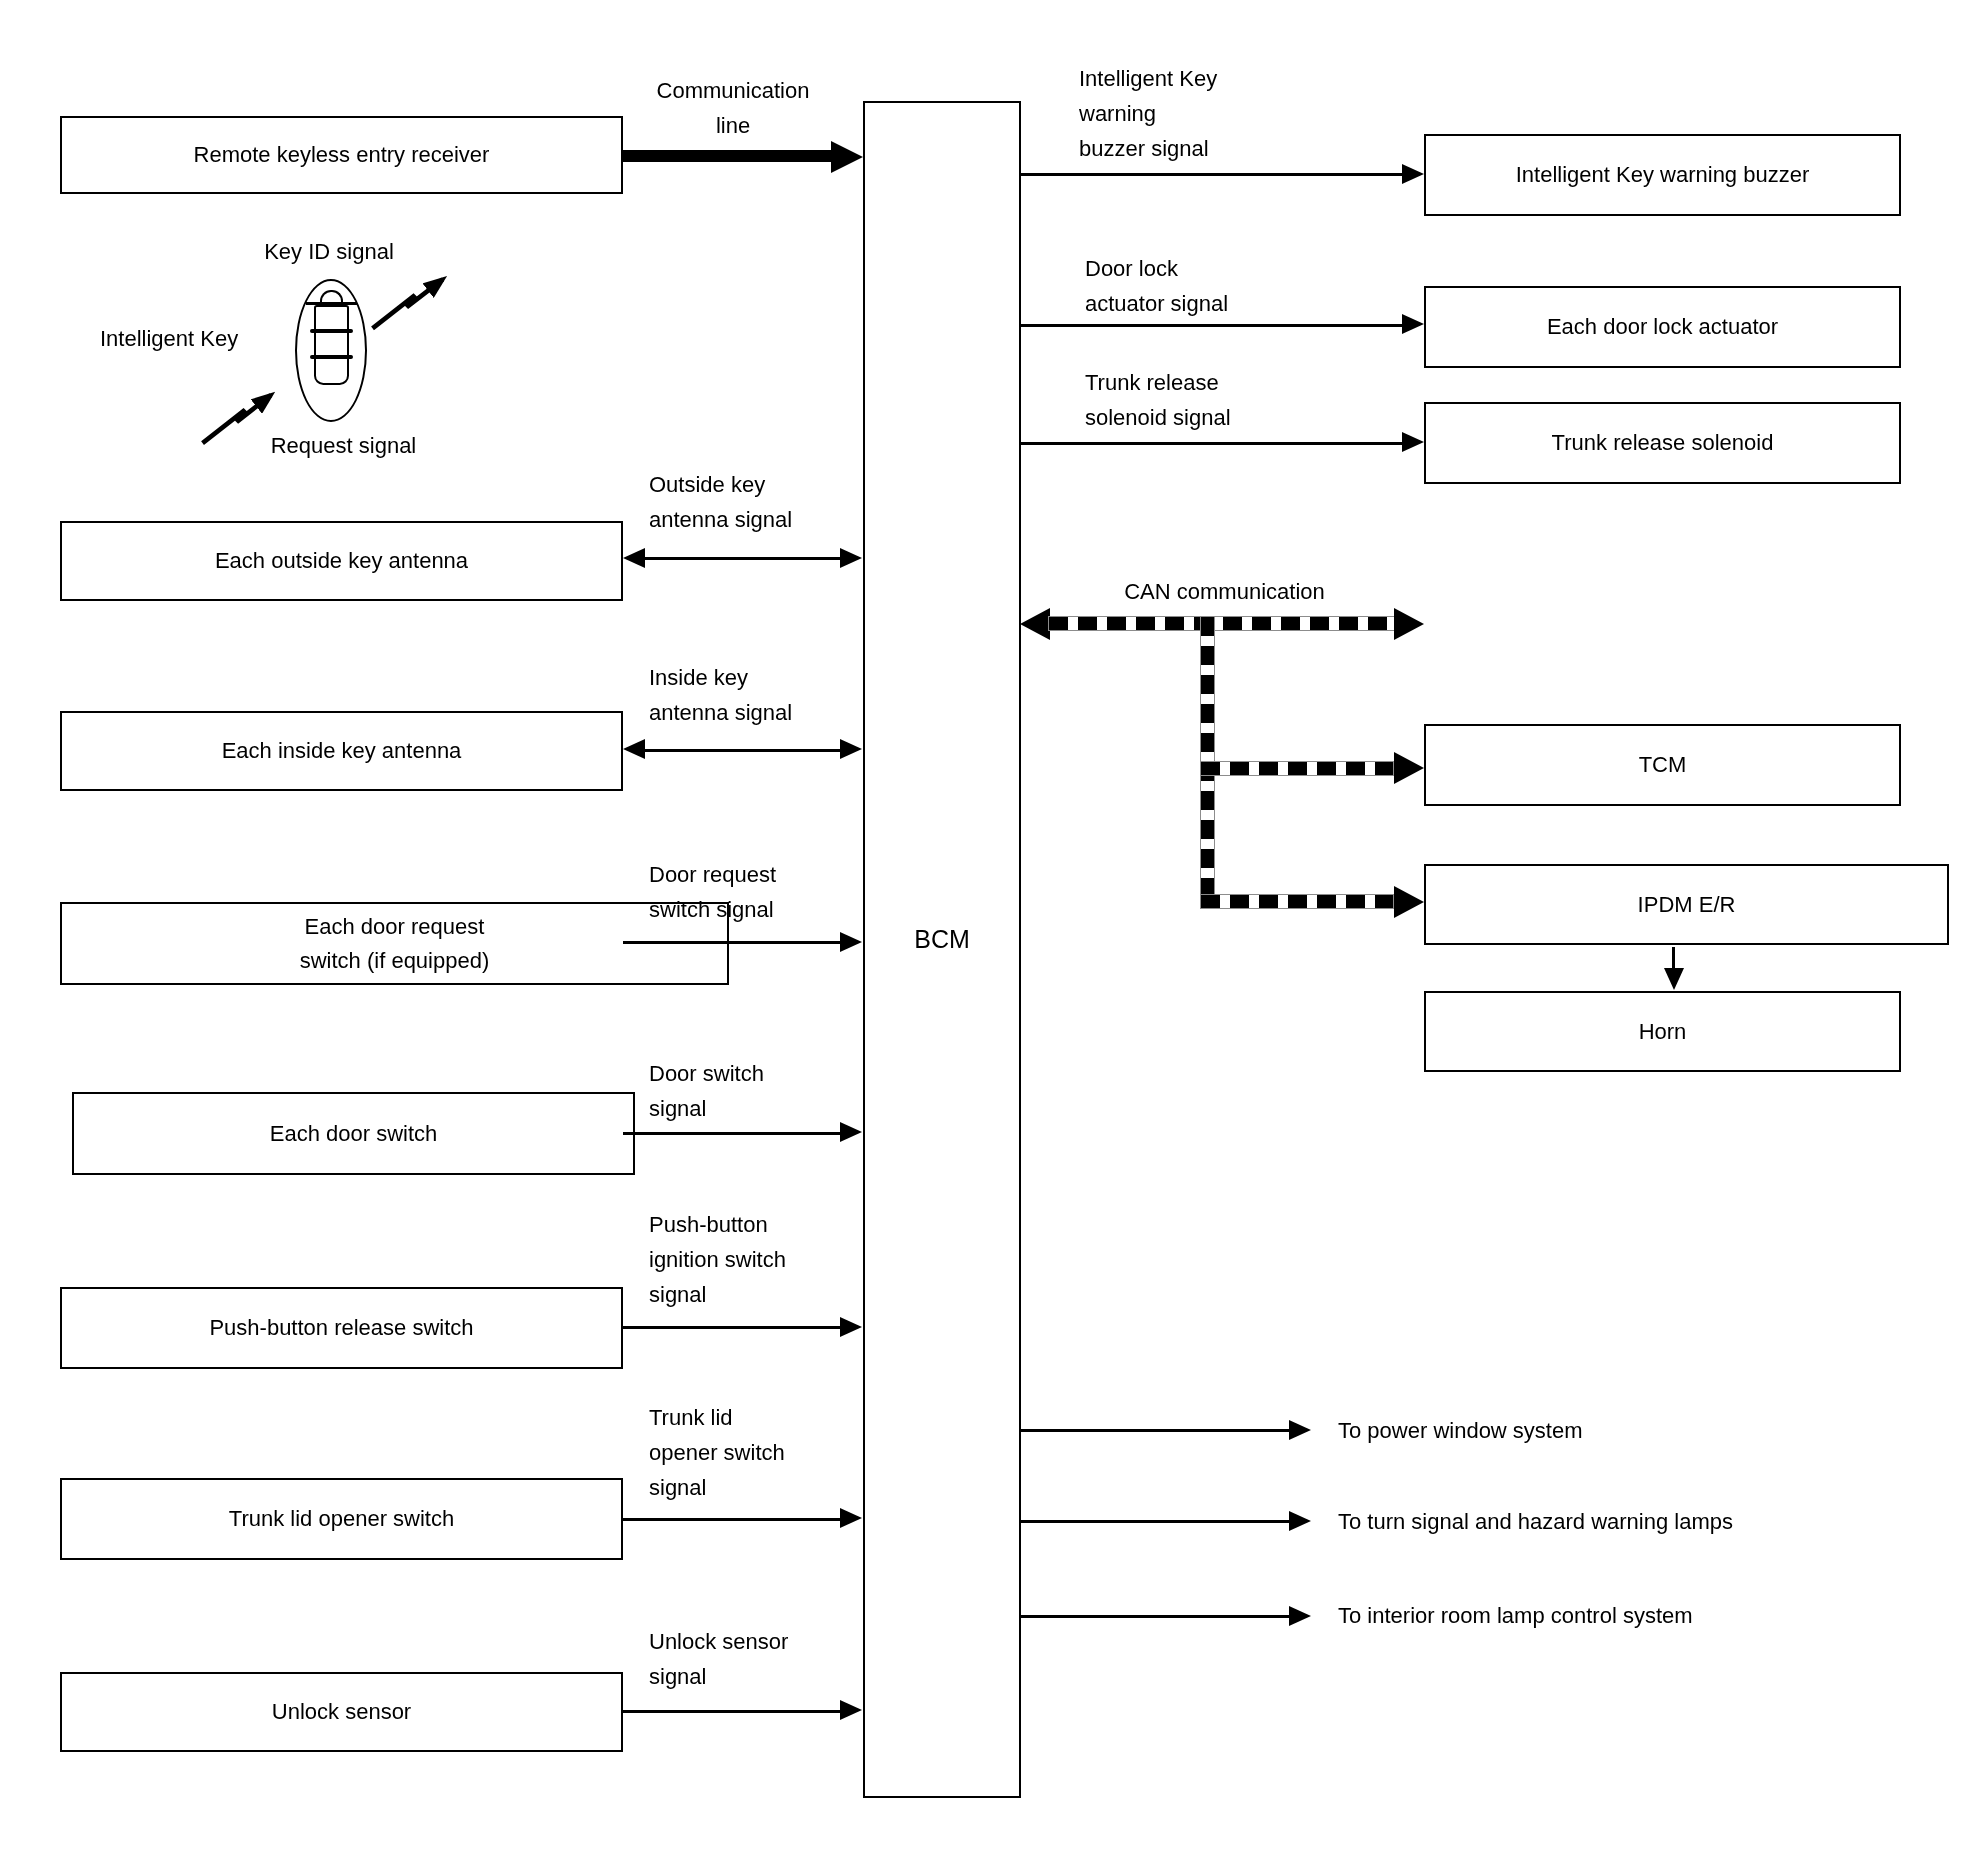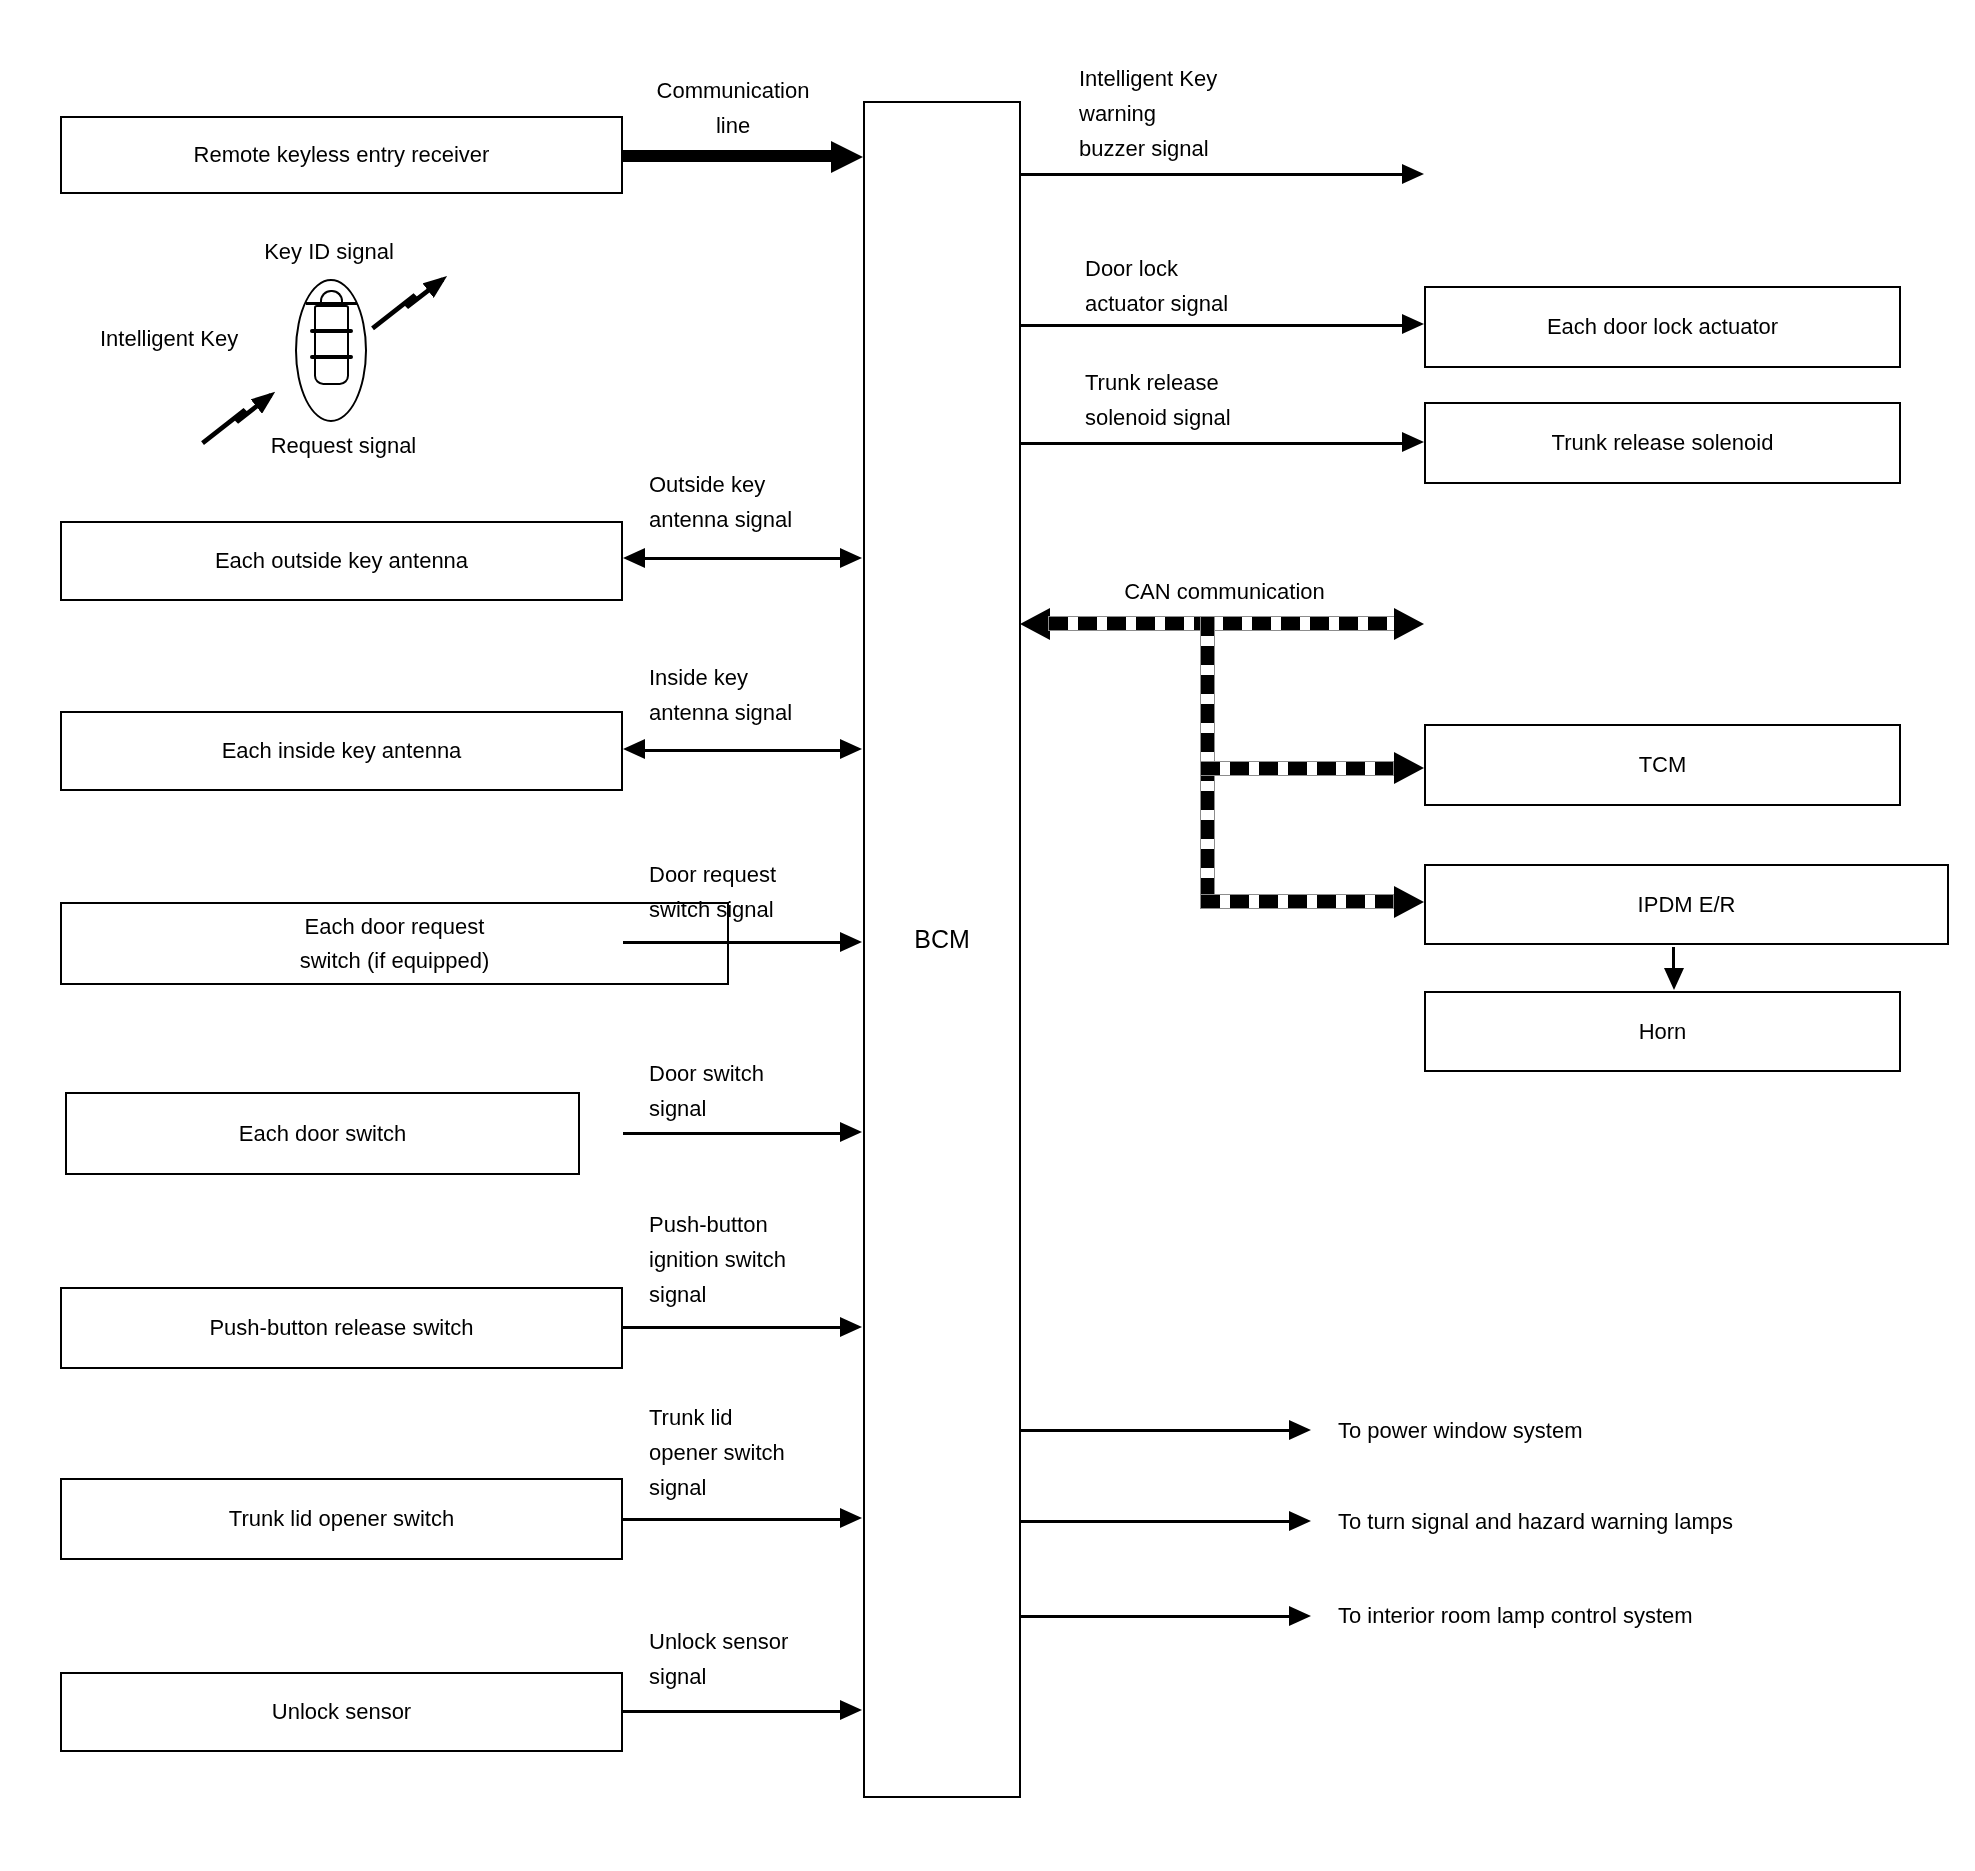--- a/index.html
+++ b/index.html
@@ -79,32 +79,33 @@
 
   <div class="box" style="left:60px;top:116px;width:563px;height:78px">Remote keyless entry receiver</div>
 
   <div class="box" style="left:60px;top:521px;width:563px;height:80px">Each outside key antenna</div>
 
   <div class="box" style="left:60px;top:711px;width:563px;height:80px">Each inside key antenna</div>
 
   <div class="box" style="left:60px;top:902px;width:669px;height:83px">Each door request
 switch (if equipped)</div>
 
-  <div class="box" style="left:65px;top:1092px;width:515px;height:83px">Each door switch</div>
+  <div class="box" style="left:72px;top:1092px;width:563px;height:83px">Each door switch</div>
 
   <div class="box" style="left:60px;top:1287px;width:563px;height:82px">Push-button release switch</div>
 
   <div class="box" style="left:60px;top:1478px;width:563px;height:82px">Trunk lid opener switch</div>
 
   <div class="box" style="left:60px;top:1672px;width:563px;height:80px">Unlock sensor</div>
 
   <div class="bcm-box" style="left:863px;top:101px;width:158px;height:1697px">
     <span class="bcm-label" style="top:822px">BCM</span>
   </div>
 
+  <div class="box" style="left:1424px;top:134px;width:477px;height:82px">Intelligent Key warning buzzer</div>
 
   <div class="box" style="left:1424px;top:286px;width:477px;height:82px">Each door lock actuator</div>
 
   <div class="box" style="left:1424px;top:402px;width:477px;height:82px">Trunk release solenoid</div>
 
 
   <div class="box" style="left:1424px;top:724px;width:477px;height:82px">TCM</div>
 
   <div class="box" style="left:1424px;top:864px;width:525px;height:81px">IPDM E/R</div>
 

